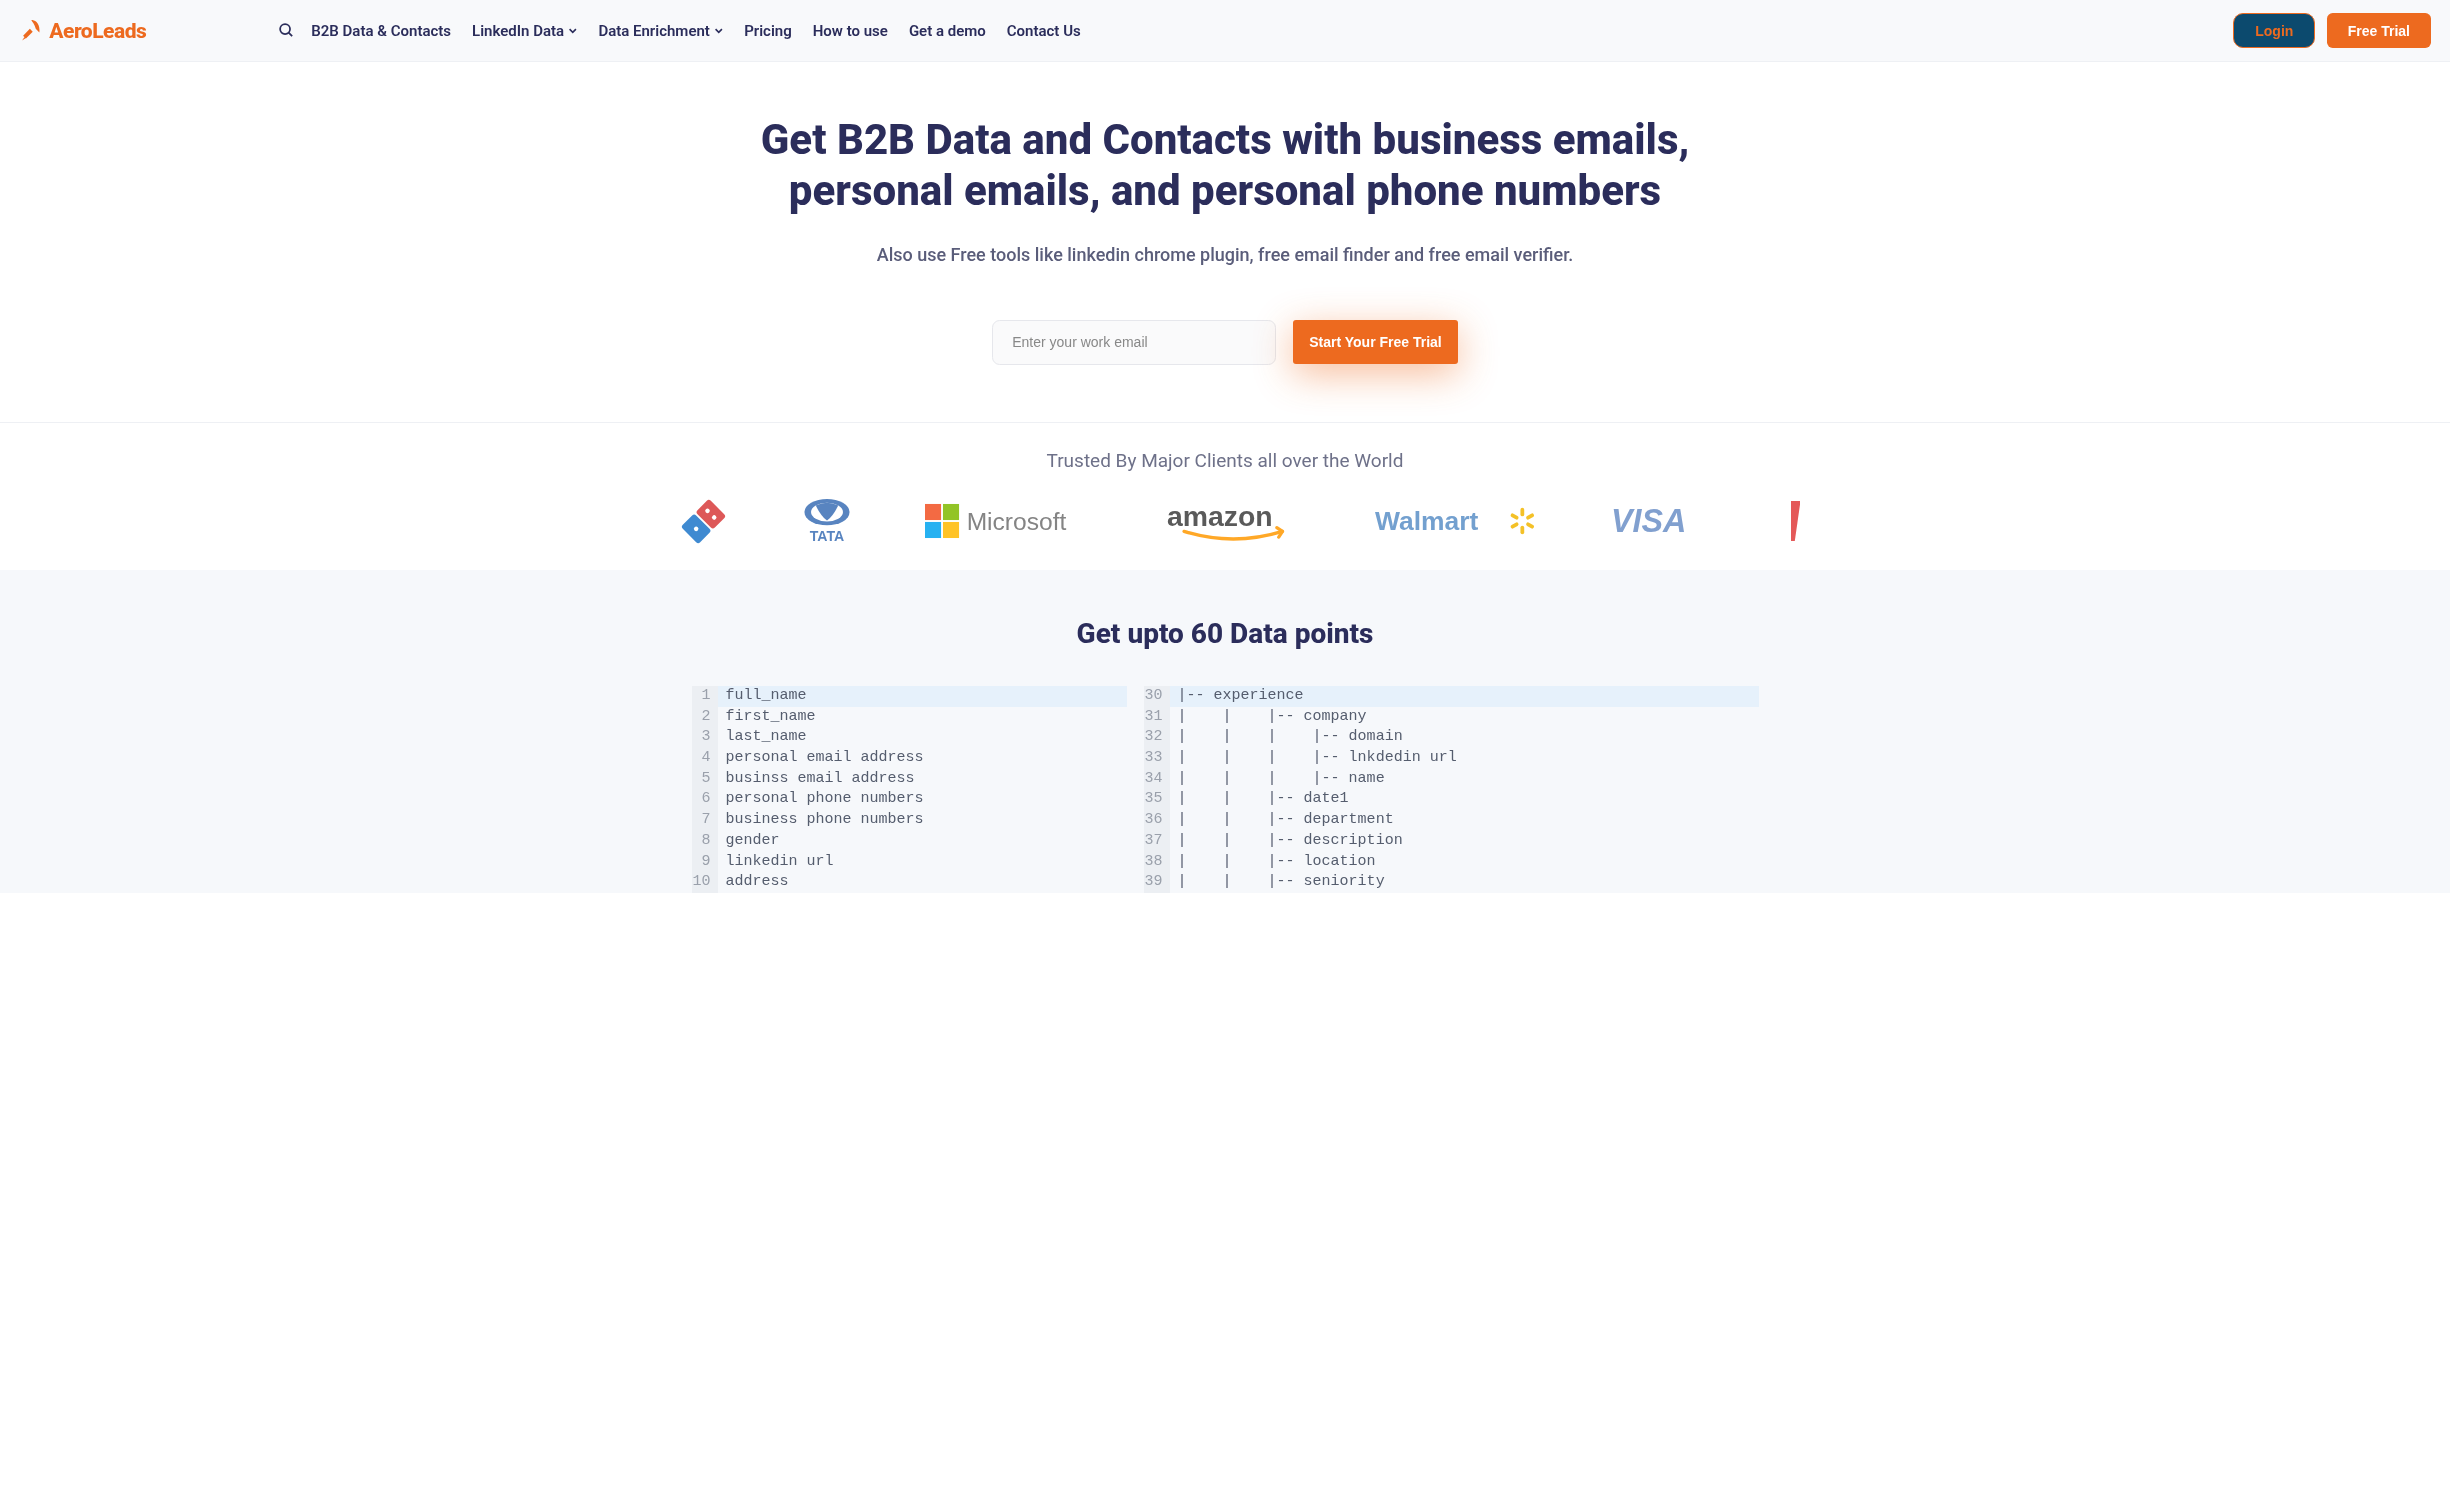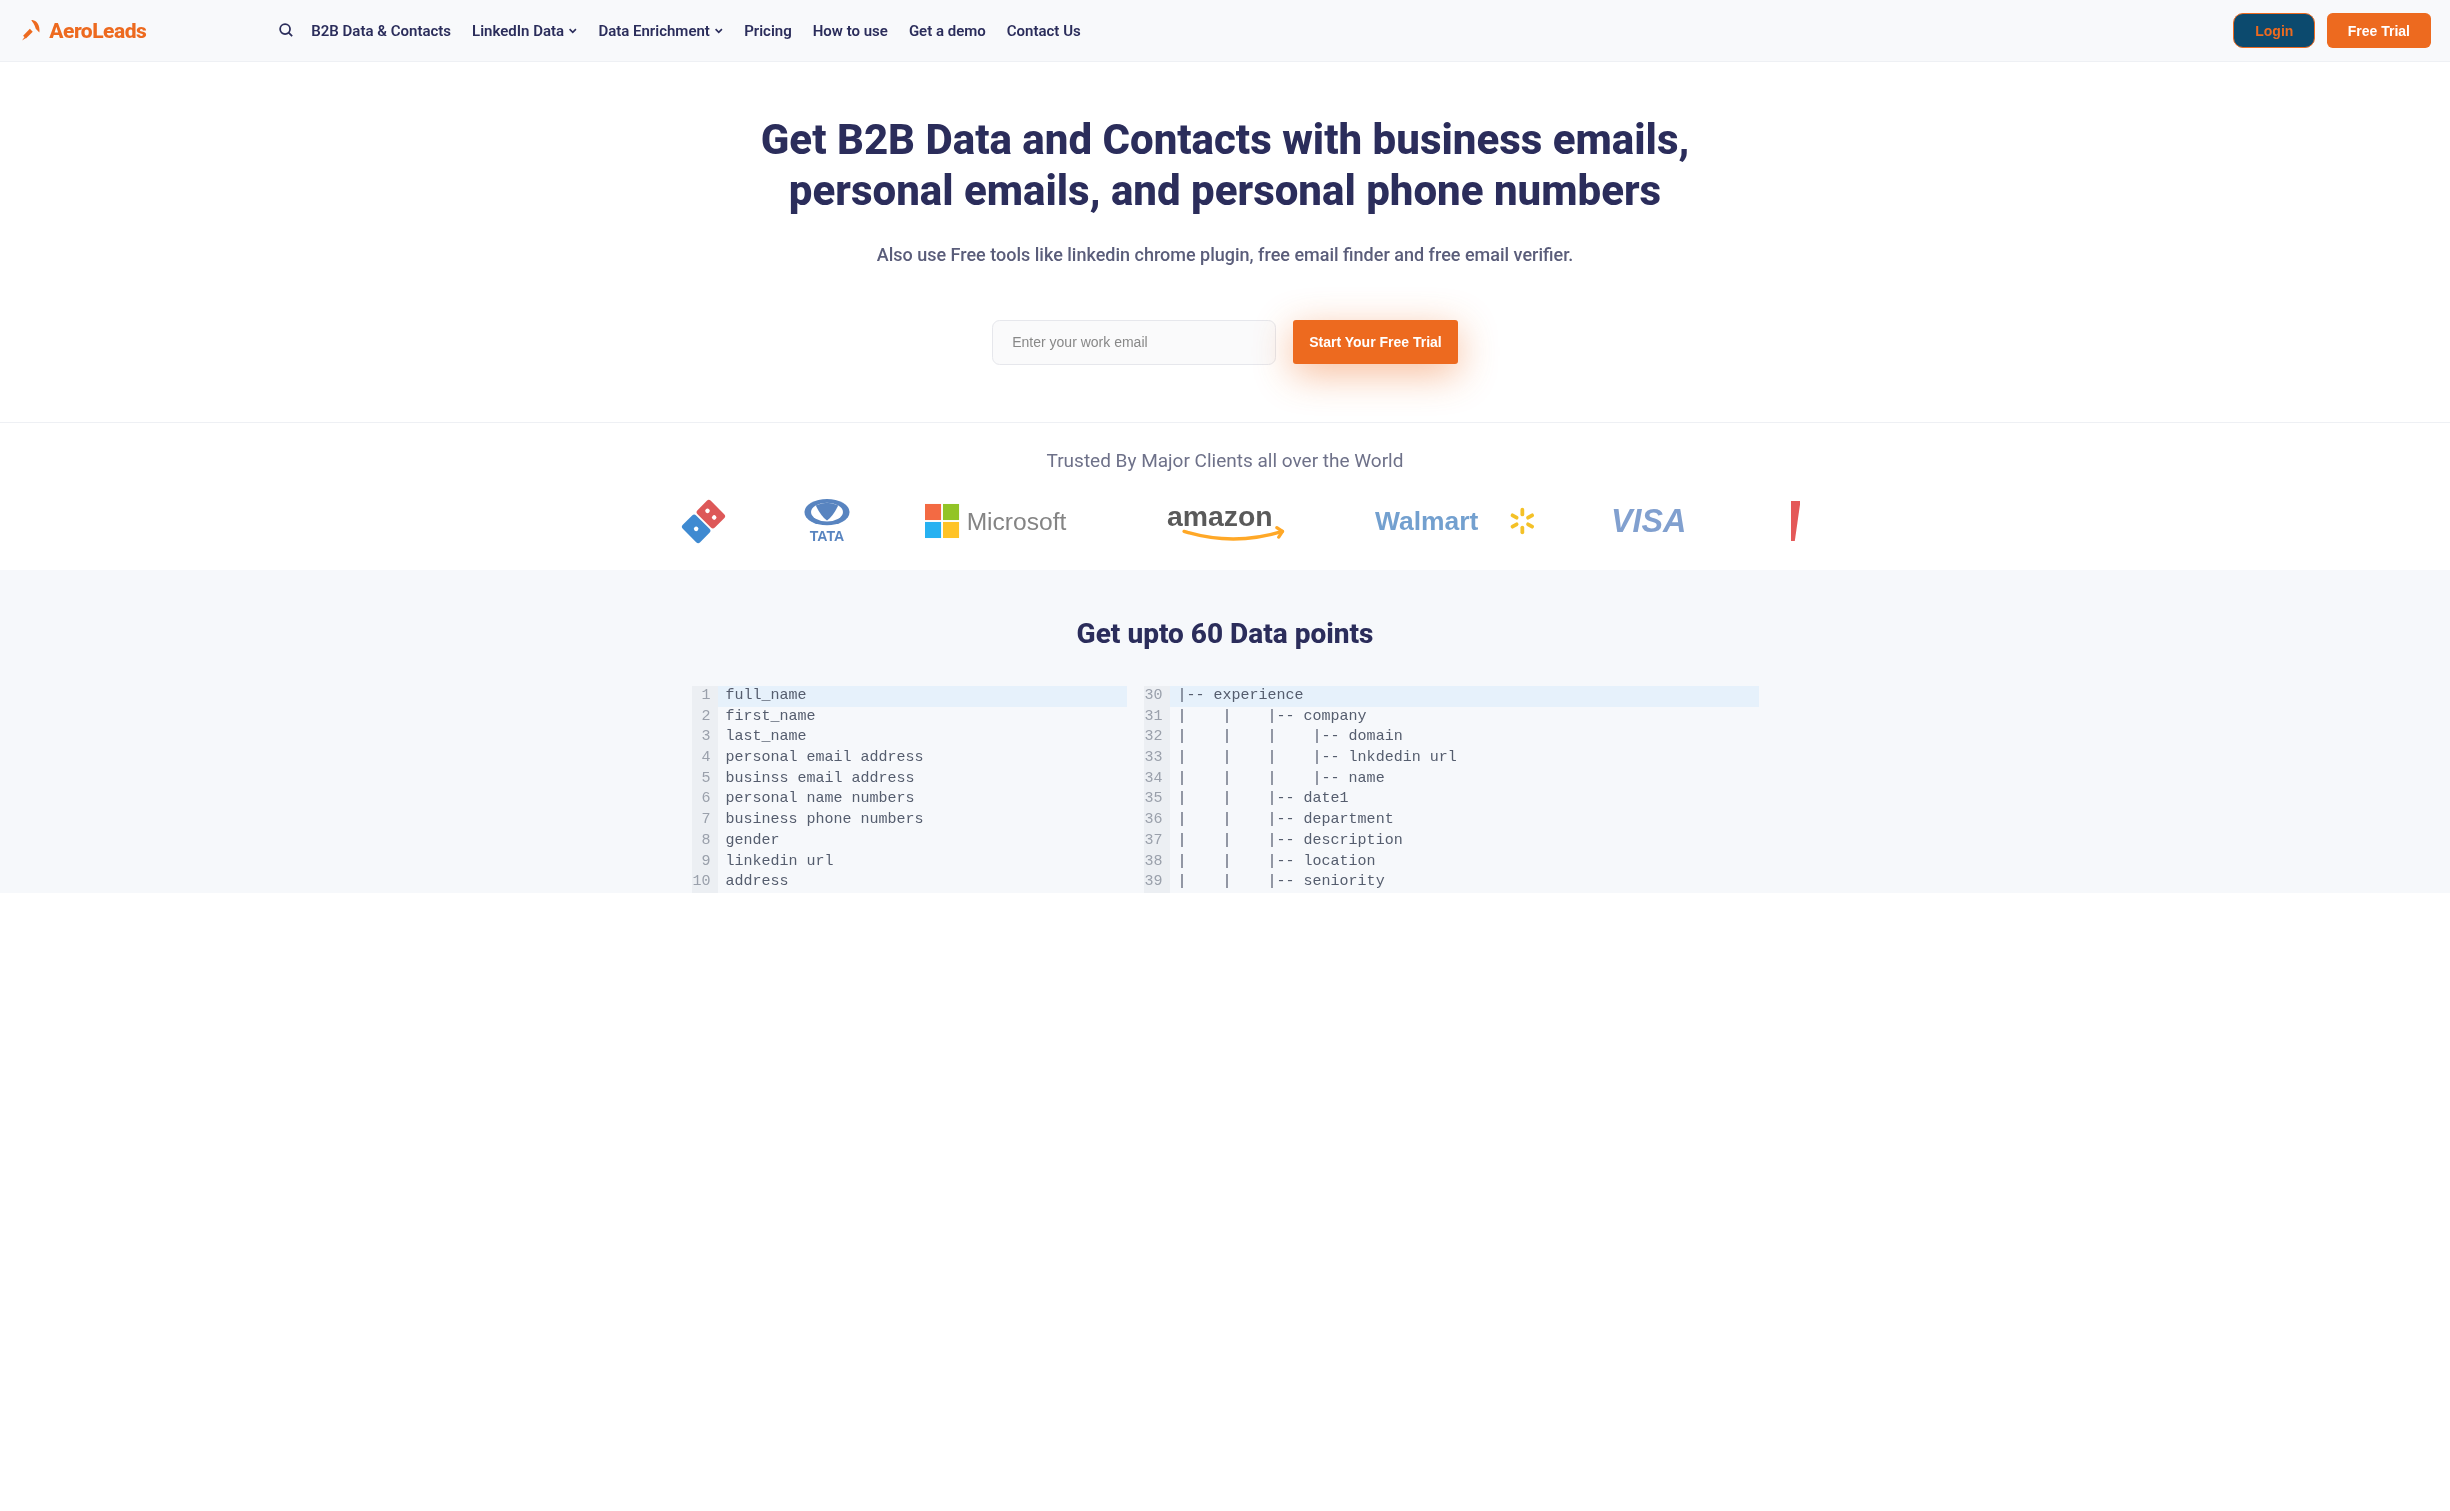--- a/index.html
+++ b/index.html
@@ -209,21 +209,21 @@
         <div class="code-line">
           <span class="ln">4</span>
           <span class="lc">personal email address</span>
         </div>
         <div class="code-line">
           <span class="ln">5</span>
           <span class="lc">businss email address</span>
         </div>
         <div class="code-line">
           <span class="ln">6</span>
-          <span class="lc">personal name numbers</span>
+          <span class="lc">personal phone numbers</span>
         </div>
         <div class="code-line">
           <span class="ln">7</span>
           <span class="lc">business phone numbers</span>
         </div>
         <div class="code-line">
           <span class="ln">8</span>
           <span class="lc">gender</span>
         </div>
         <div class="code-line">

